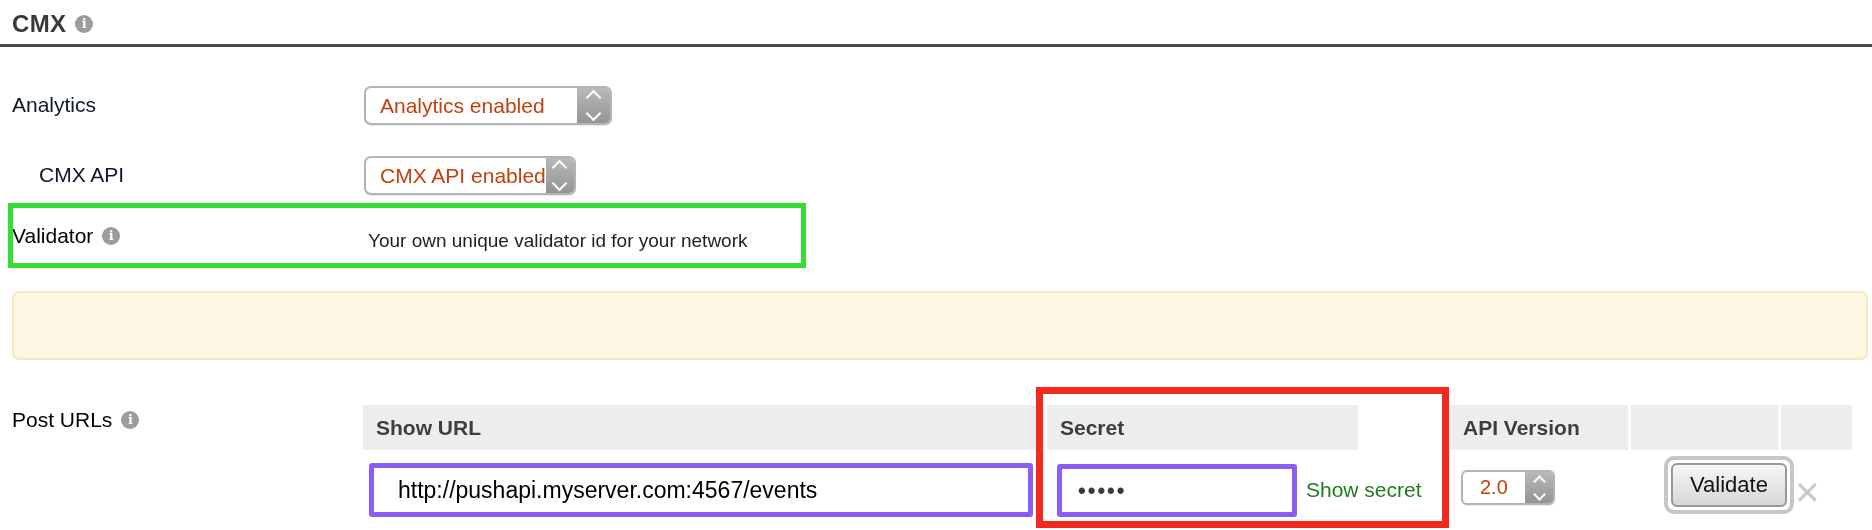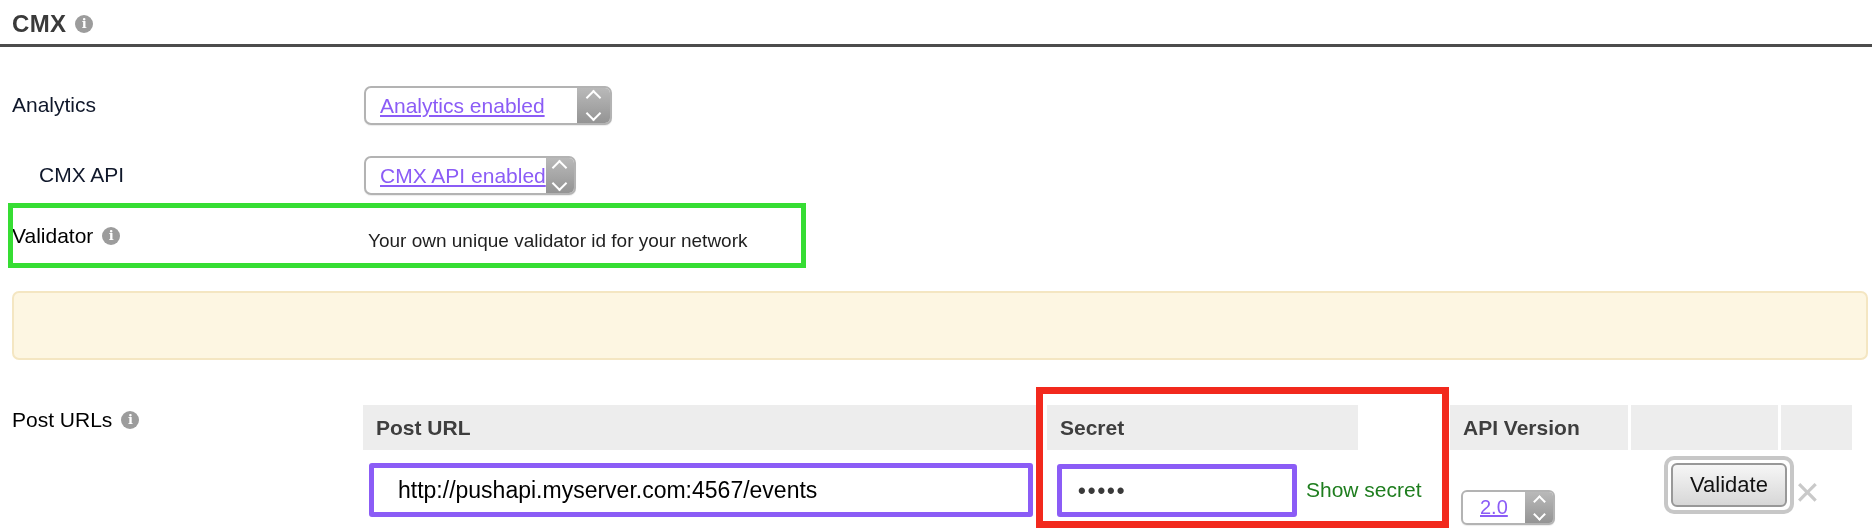--- a/index.html
+++ b/index.html
@@ -40,33 +40,33 @@
   .label-posturls  { top: 408px; }
   .label-row .field-label-text { font-size: 21px; color: #000000; }
 
   
   .select {
     position: absolute; height: 39px; box-sizing: border-box;
     background: #ffffff; border: 2px solid #b3b3b3; border-radius: 7px;
     display: flex; align-items: center; cursor: default;
     box-shadow: 0 1px 1px rgba(0,0,0,0.08);
   }
-  .select-text { flex: 1; padding-left: 14px; font-size: 21px; color: #8b5cf6; white-space: nowrap; text-decoration: underline; }
+  .select-text { flex: 1; padding-left: 14px; font-size: 21px; color: #c2410c; white-space: nowrap; }
   .stepper {
     align-self: stretch; width: 33px;
     background: linear-gradient(#b9b9b9, #949494);
     border-radius: 0 5px 5px 0;
     display: flex; flex-direction: column; justify-content: center; align-items: center; gap: 5px;
   }
   .chev { width: 9px; height: 9px; display: block; }
   .chev-up   { border-left: 2.5px solid #fff; border-top: 2.5px solid #fff; transform: rotate(45deg); }
   .chev-down { border-right: 2.5px solid #fff; border-bottom: 2.5px solid #fff; transform: rotate(45deg); }
   .select-analytics { left: 364px; top: 86px;  width: 248px; }
   .select-cmxapi    { left: 364px; top: 156px; width: 212px; }
-  .select-version   { left: 1461px; top: 490px; width: 94px; height: 35px; border-radius: 6px; }
+  .select-version   { left: 1461px; top: 470px; width: 94px; height: 35px; border-radius: 6px; }
   .select-version .select-text { padding-left: 17px; font-size: 20px; }
   .select-version .stepper { width: 28px; border-radius: 0 4px 4px 0; gap: 4px; }
   .select-version .chev { width: 7px; height: 7px; }
 
   
   .green-box {
     position: absolute; left: 8px; top: 203px; width: 798px; height: 65px;
     box-sizing: border-box; border: 5px solid #36dd33; pointer-events: none; z-index: 5;
   }
   .validator-desc {
@@ -168,21 +168,21 @@
   <div class="validator-desc">Your own unique validator id for your network</div>
   <div class="green-box"></div>
 
   <div class="notice-banner"></div>
 
   <div class="label-row label-posturls">
     <span class="field-label-text">Post URLs</span>
     <span class="info-icon">i</span>
   </div>
 
-  <div class="th th-posturl">Post URL</div>
+  <div class="th th-posturl">Show URL</div>
   <div class="th th-secret">Secret</div>
   <div class="th th-apiversion">API Version</div>
   <div class="th th-empty1"></div>
   <div class="th th-empty2"></div>
 
   <input type="text" class="text-input url-input" value="http://pushapi.myserver.com:4567/events" style="">
   <input type="text" class="text-input secret-input" value="•••••" style="">
   <span class="show-secret">Show secret</span>
 
   <div class="select select-version">

